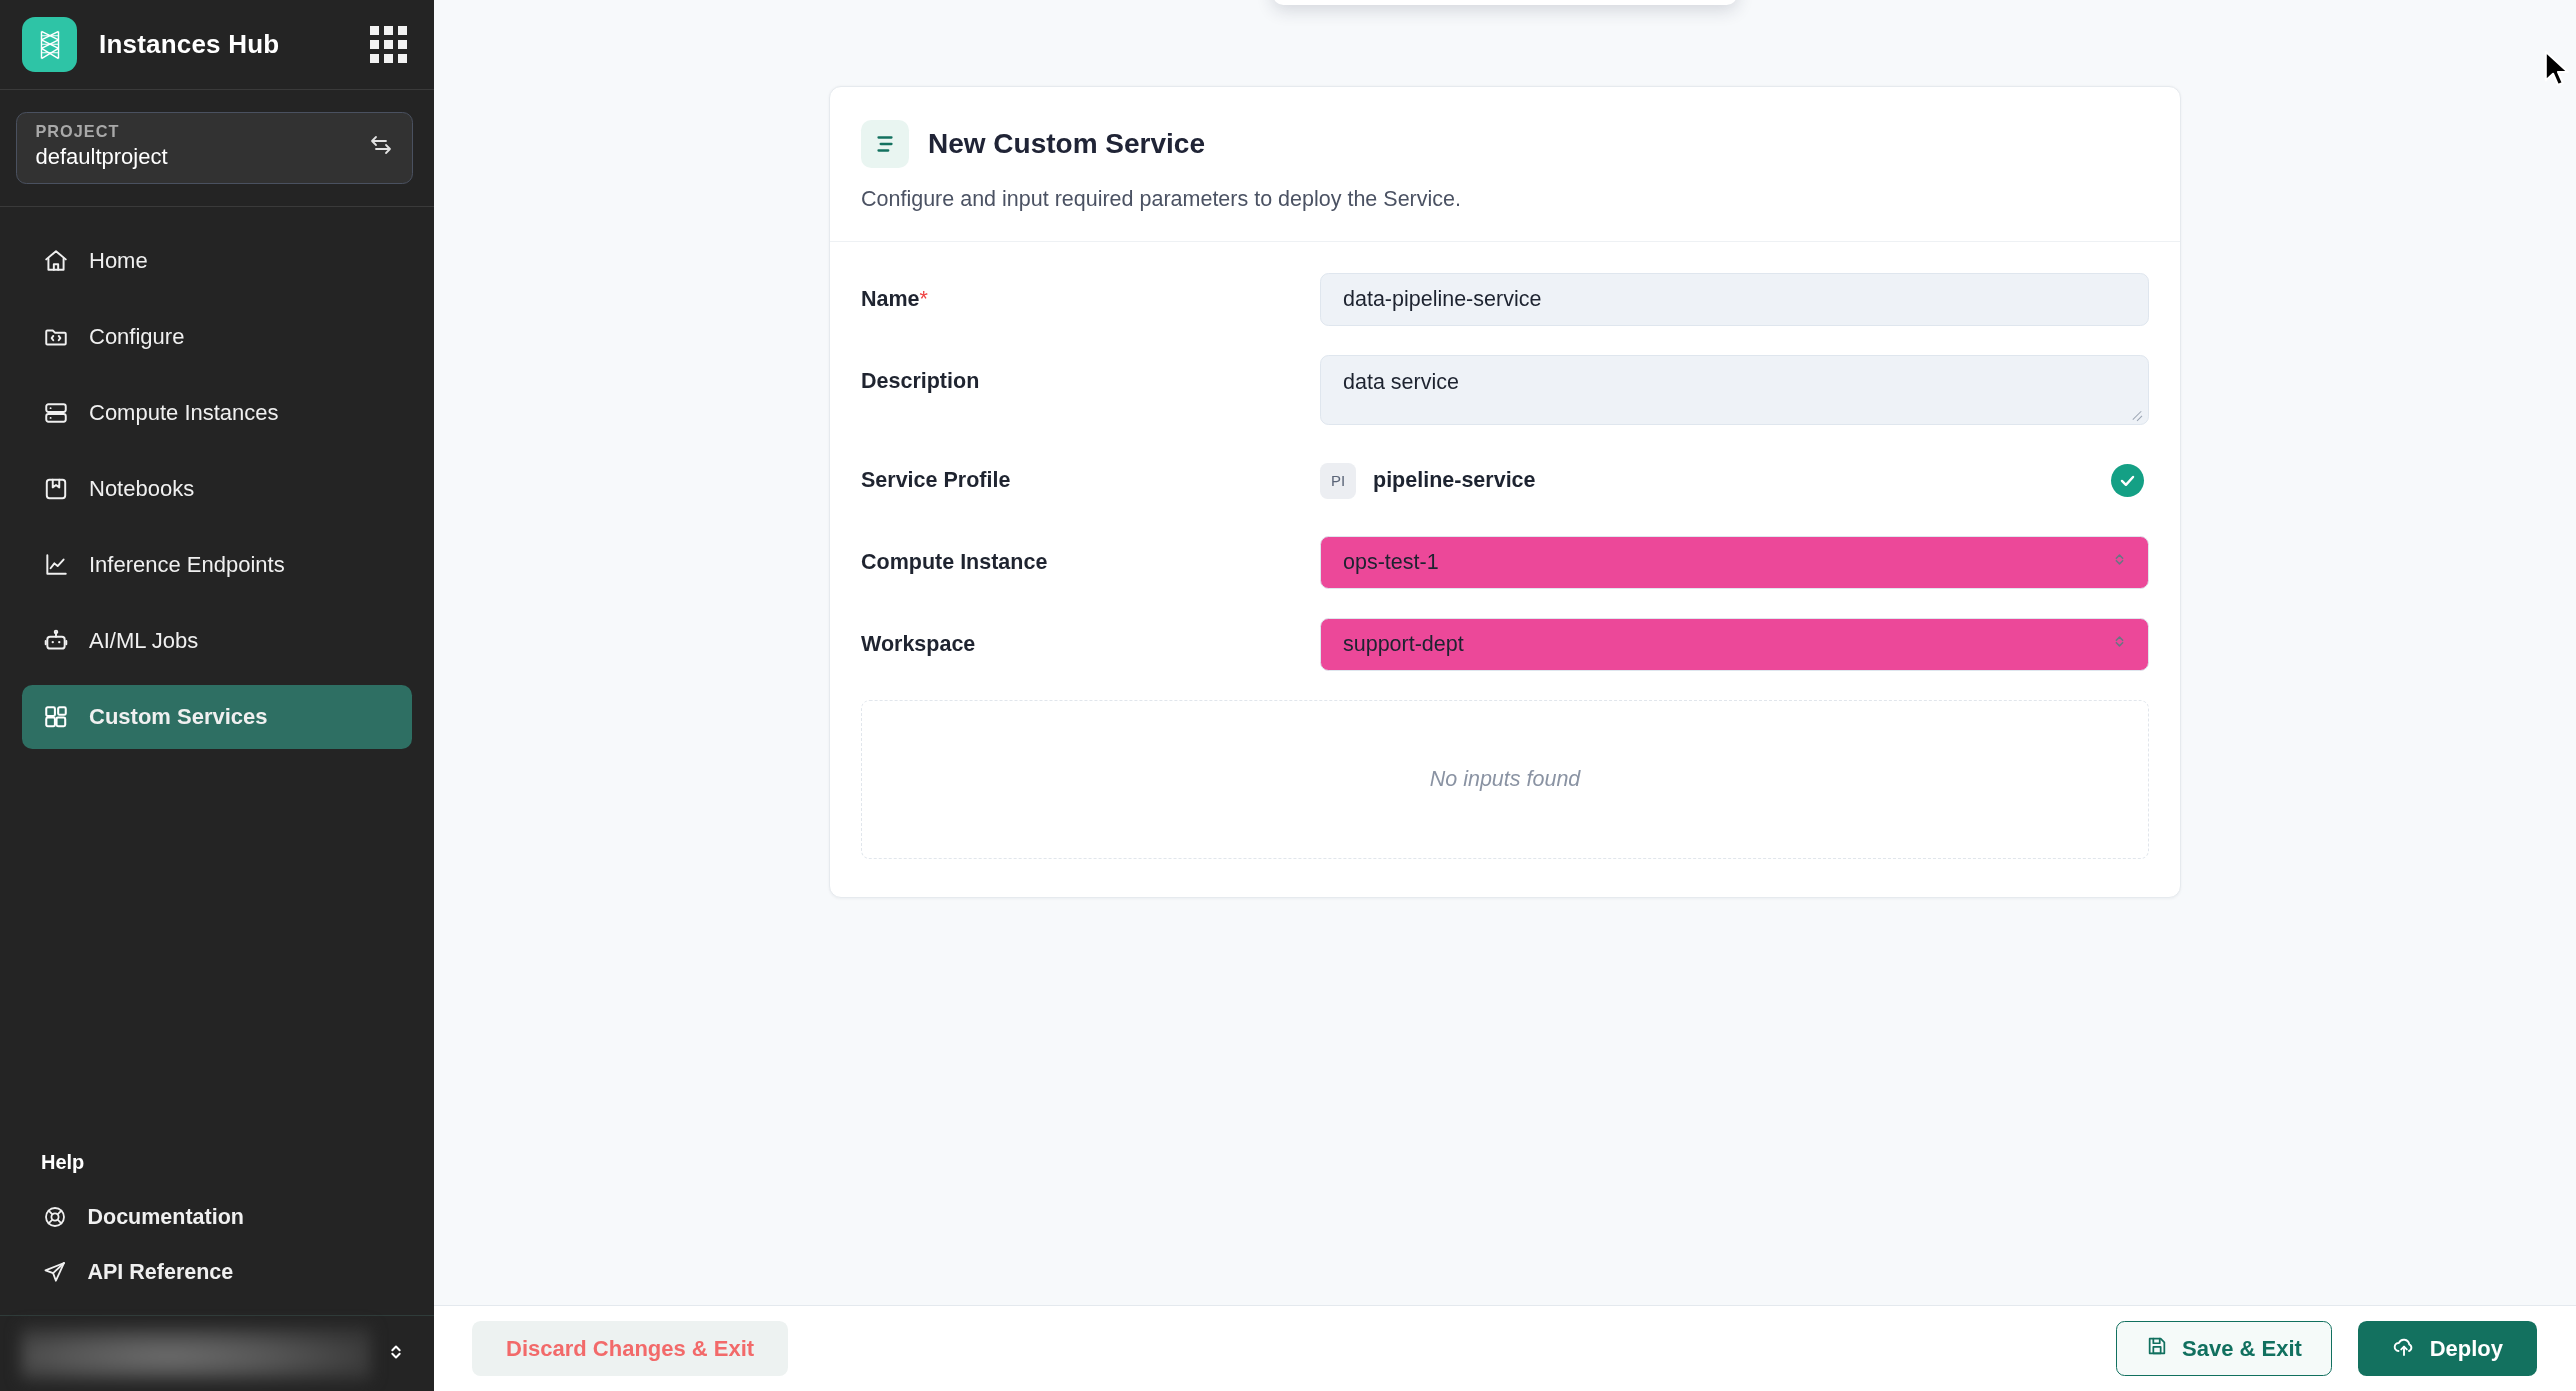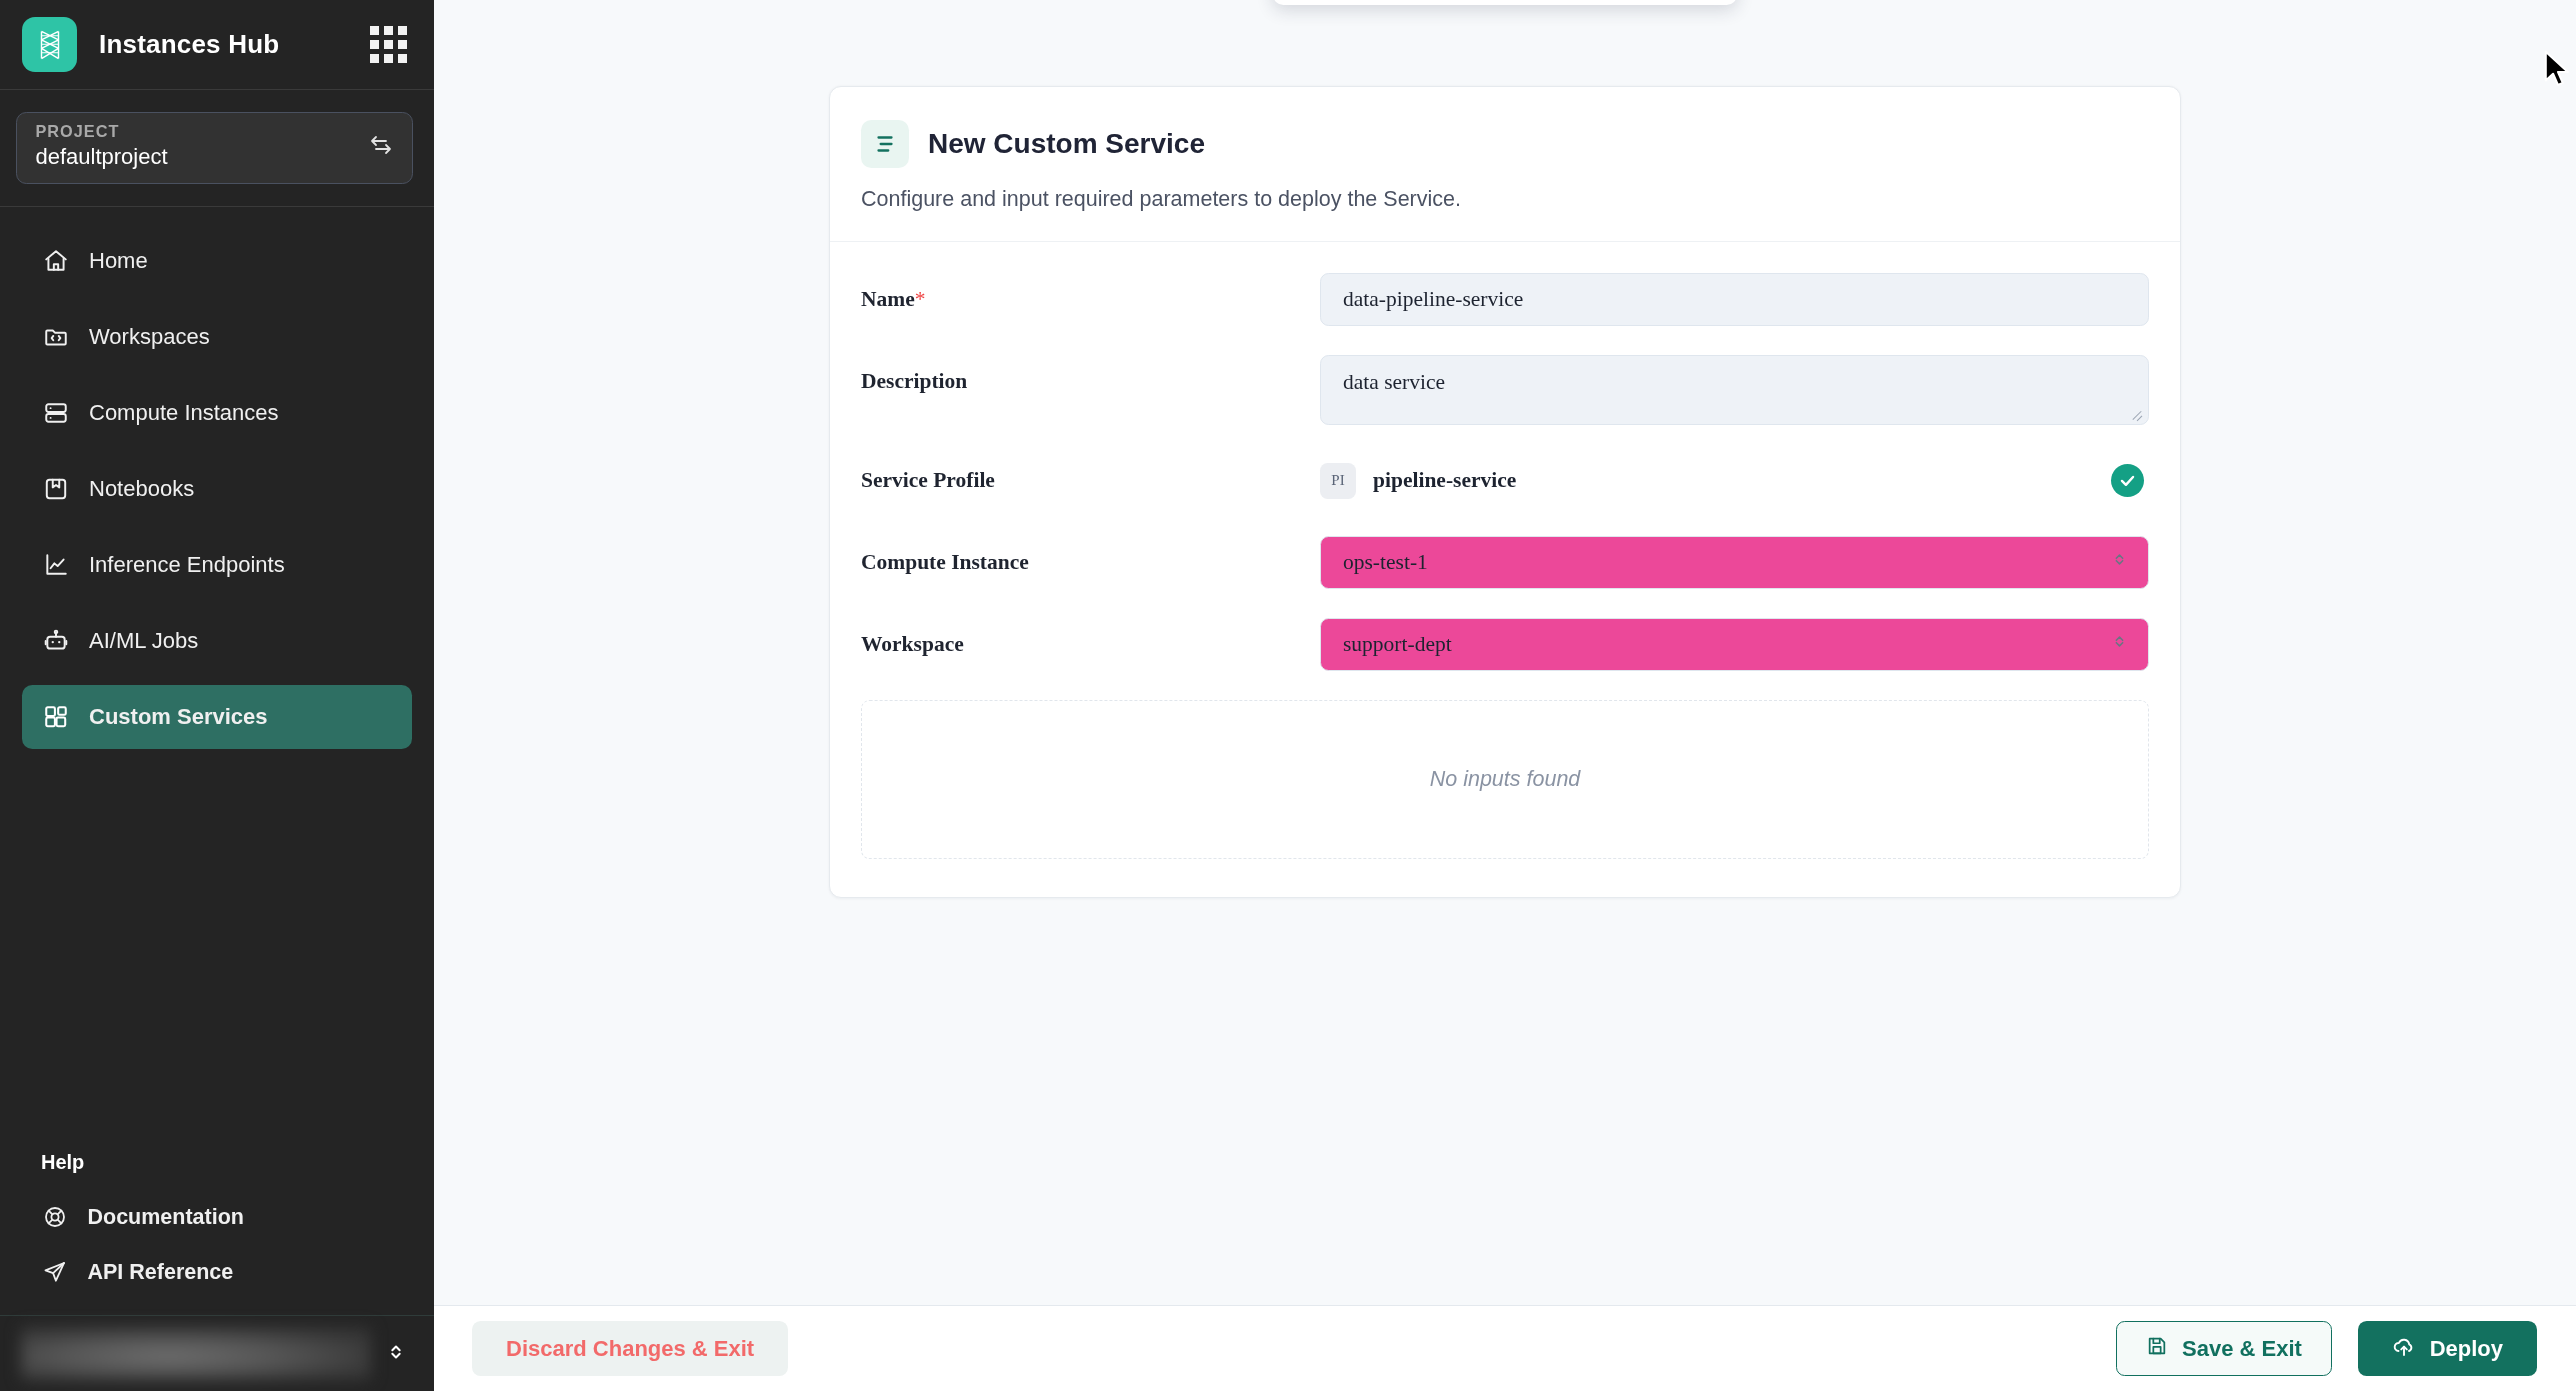--- a/index.html
+++ b/index.html
@@ -132,21 +132,21 @@
     width: 48px; height: 48px; border-radius: 10.3px;
     background: #e9f5f1; flex: 0 0 48px;
     display: flex; align-items: center; justify-content: center;
   }
   .card-title { font-size: 28px; font-weight: bold; color: #202436; }
   .card-sub { font-size: 21.5px; color: #4b5263; margin-top: 19px; }
 
   .card-body { padding: 31px 31px 38px 31px; }
   .form-row {
     display: flex; align-items: flex-start;
-    min-height: 53px; margin-bottom: 29px; font-family: Liberation Serif, serif;
+    min-height: 53px; margin-bottom: 29px;
   }
   .form-label {
     width: 459px; flex: 0 0 459px;
     font-size: 21.5px; color: #1f2430; font-weight: bold;
     padding-top: 13.7px;
   }
   .req { color: #ef4444; font-weight: normal; }
   .field { flex: 1; }
 
   .input-box {
@@ -301,21 +301,21 @@
         <span>Home</span>
       </div>
 
       <div class="nav-item">
         <span class="ico">
           <svg width="26" height="26" viewBox="0 0 24 24" fill="none" stroke="#f0f0f0" stroke-width="1.8" stroke-linecap="round" stroke-linejoin="round">
             <path d="M3 7a1 1 0 0 1 1-1h5l2 2h9a1 1 0 0 1 1 1v9a1 1 0 0 1-1 1H4a1 1 0 0 1-1-1z"></path>
             <path d="M9.5 11 8 13l1.5 2M14.5 11 16 13l-1.5 2"></path>
           </svg>
         </span>
-        <span>Workspaces</span>
+        <span>Configure</span>
       </div>
 
       <div class="nav-item">
         <span class="ico">
           <svg width="26" height="26" viewBox="0 0 24 24" fill="none" stroke="#f0f0f0" stroke-width="1.8" stroke-linecap="round" stroke-linejoin="round">
             <rect x="3" y="4" width="18" height="7" rx="2"></rect>
               <rect x="3" y="13" width="18" height="7" rx="2"></rect>
             <circle cx="7" cy="7.5" r=".9" fill="#f0f0f0" stroke="none"></circle>
             <circle cx="7" cy="16.5" r=".9" fill="#f0f0f0" stroke="none"></circle>
           </svg>

